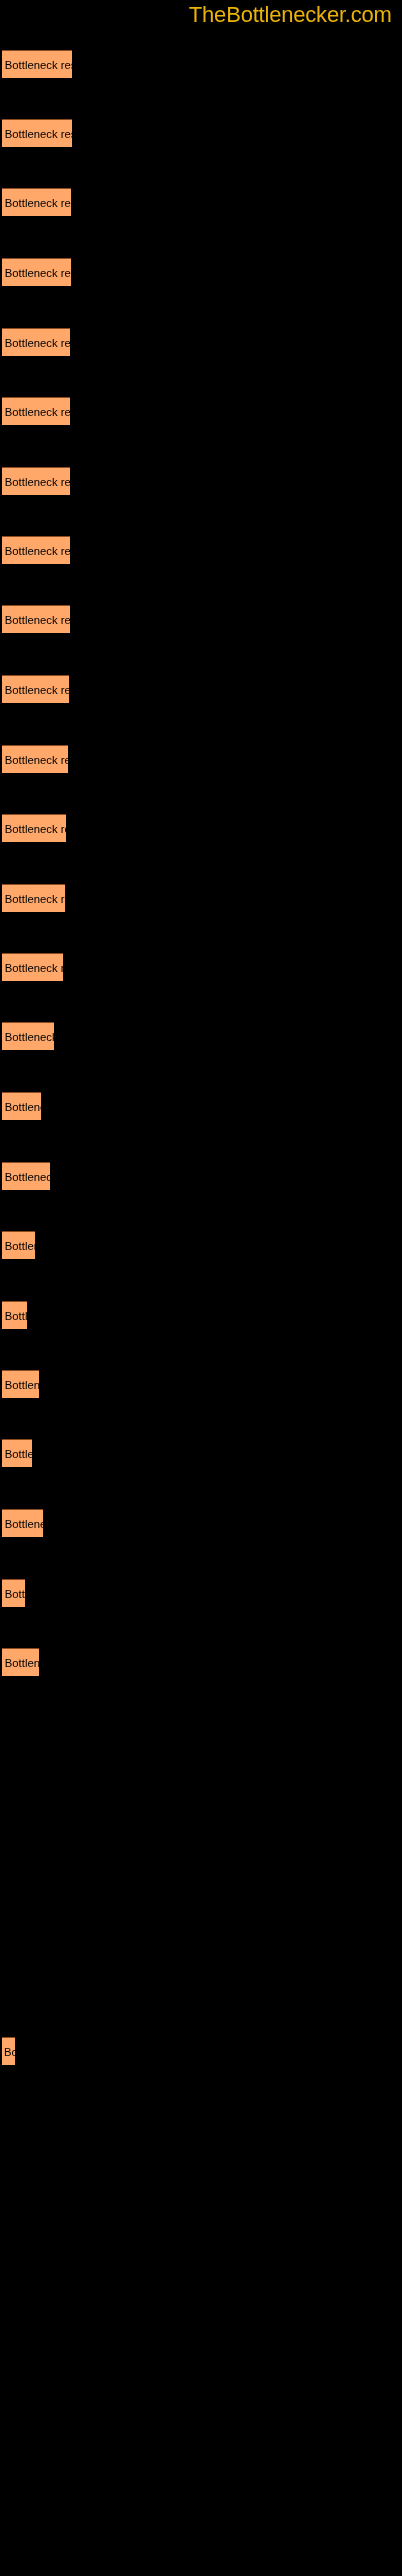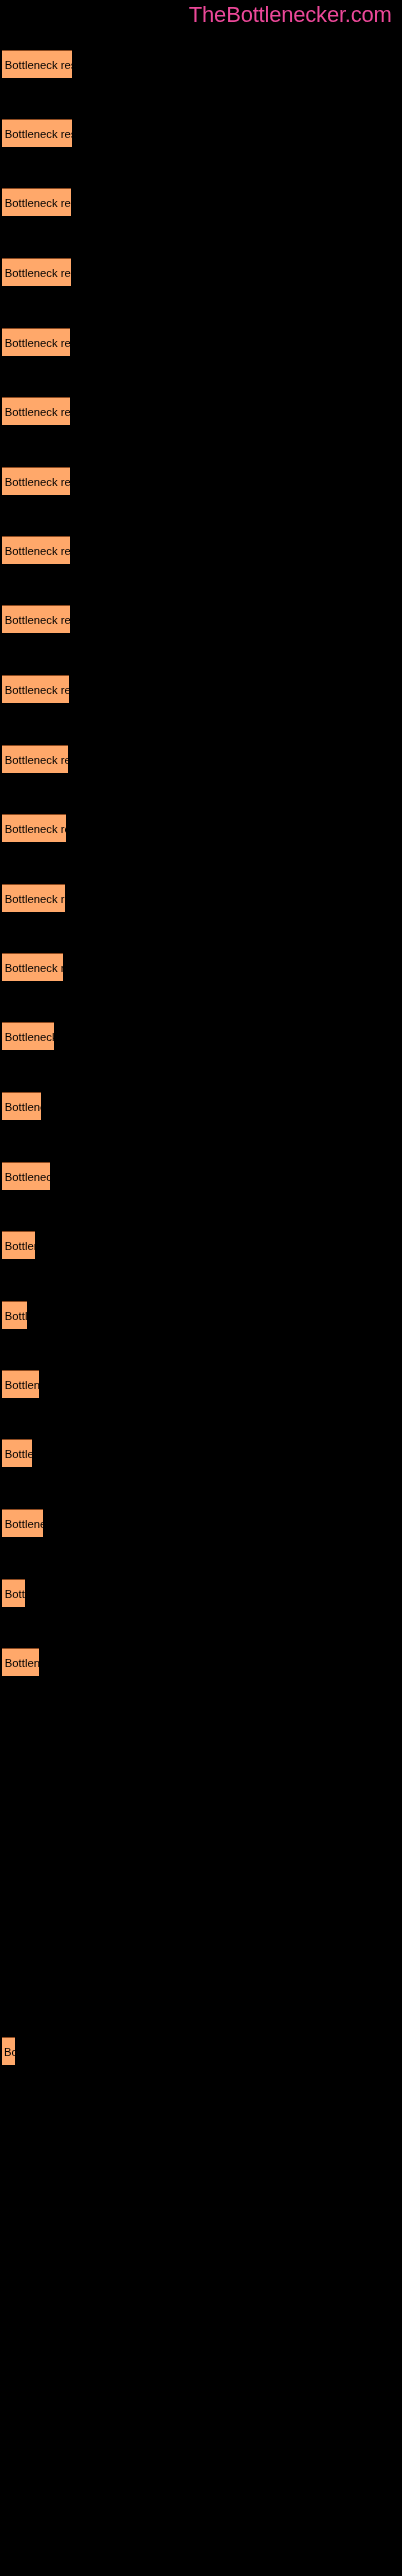--- a/index.html
+++ b/index.html
@@ -26,21 +26,21 @@
     background: #000000;
   }
 
   
   #site-title {
     position: absolute;
     right: 11.3px;
     top: 1.6px;
     font-size: 22px;
     line-height: 26px;
-    color: #ec4899;
+    color: #eab308;
     font-family: "Liberation Sans", sans-serif;
     letter-spacing: -0.2px;
     white-space: nowrap;
     text-align: right;
   }
 
   
   #plot-area {
     position: absolute;
     left: 0;

